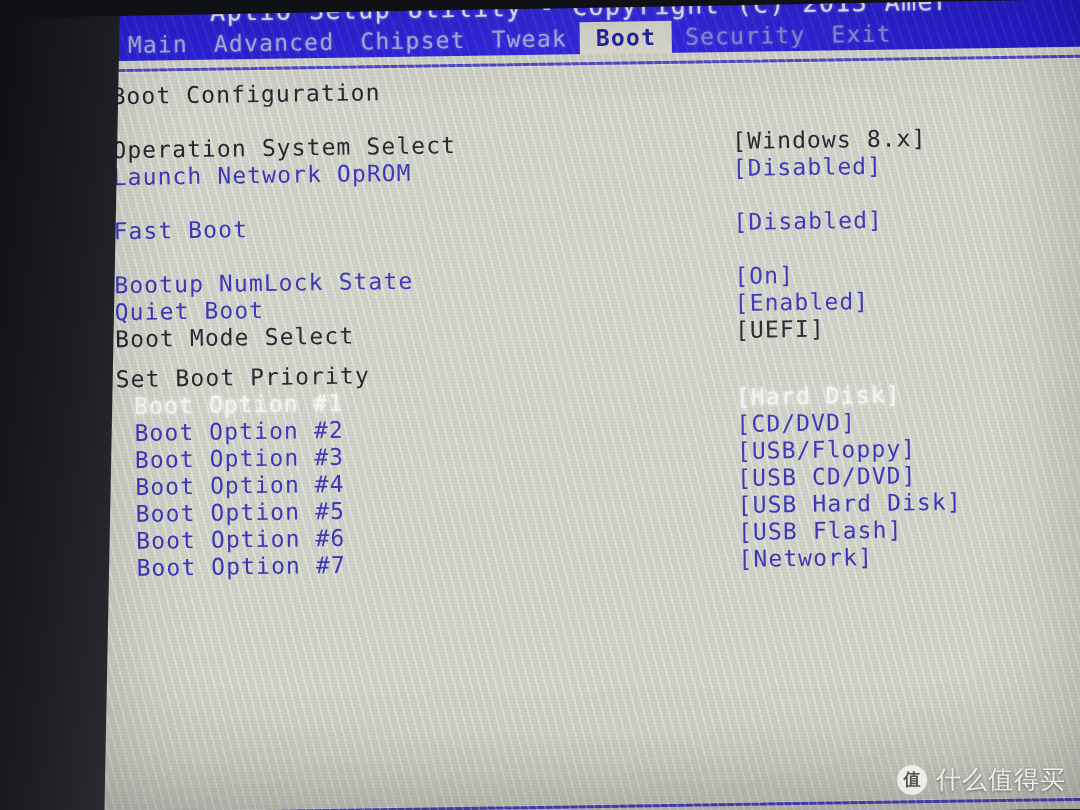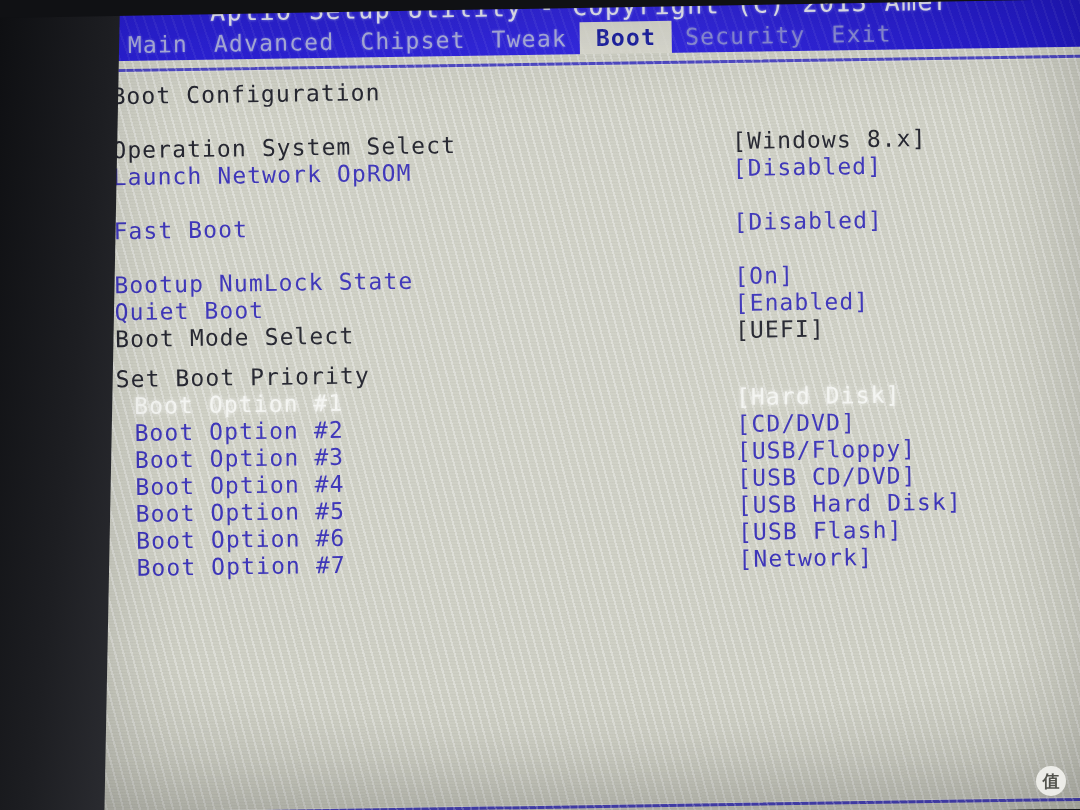--- a/index.html
+++ b/index.html
@@ -331,15 +331,16 @@
 
       </div>
     </div>
 
     <div class="softglow"></div>
     <div class="vignette"></div>
   </div>
 
   <div class="watermark">
     <div class="wm-logo">值</div>
+    <div class="wm-text">什么值得买</div>
   </div>
 
 </div>
 
 </body></html>

